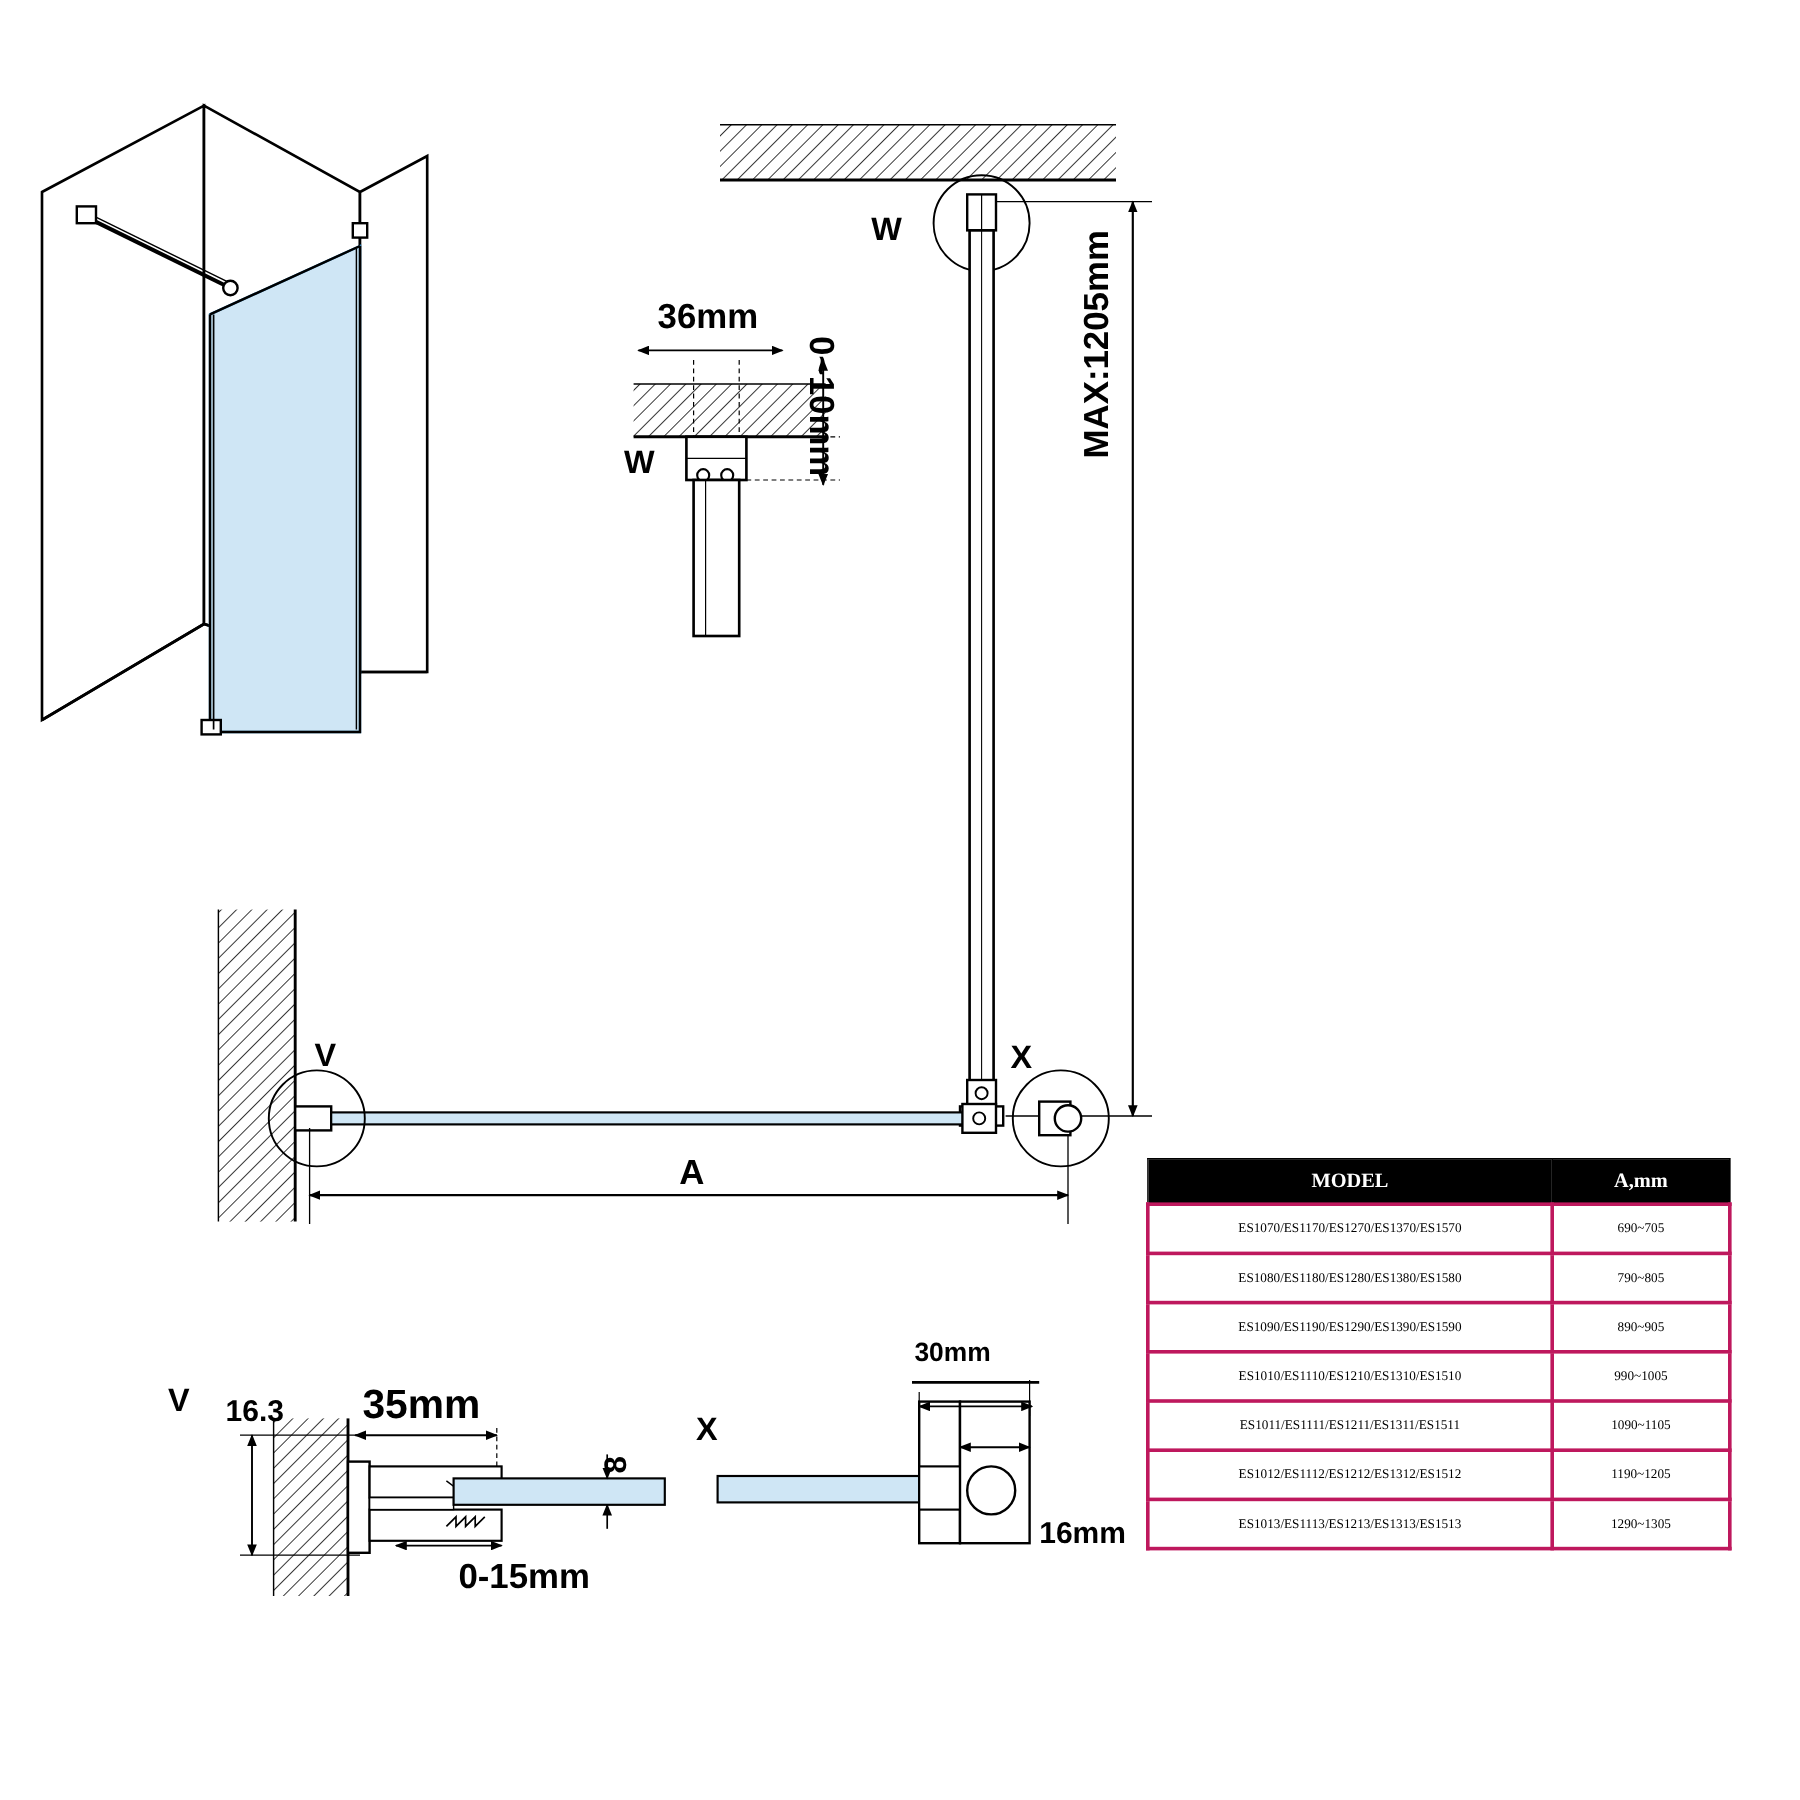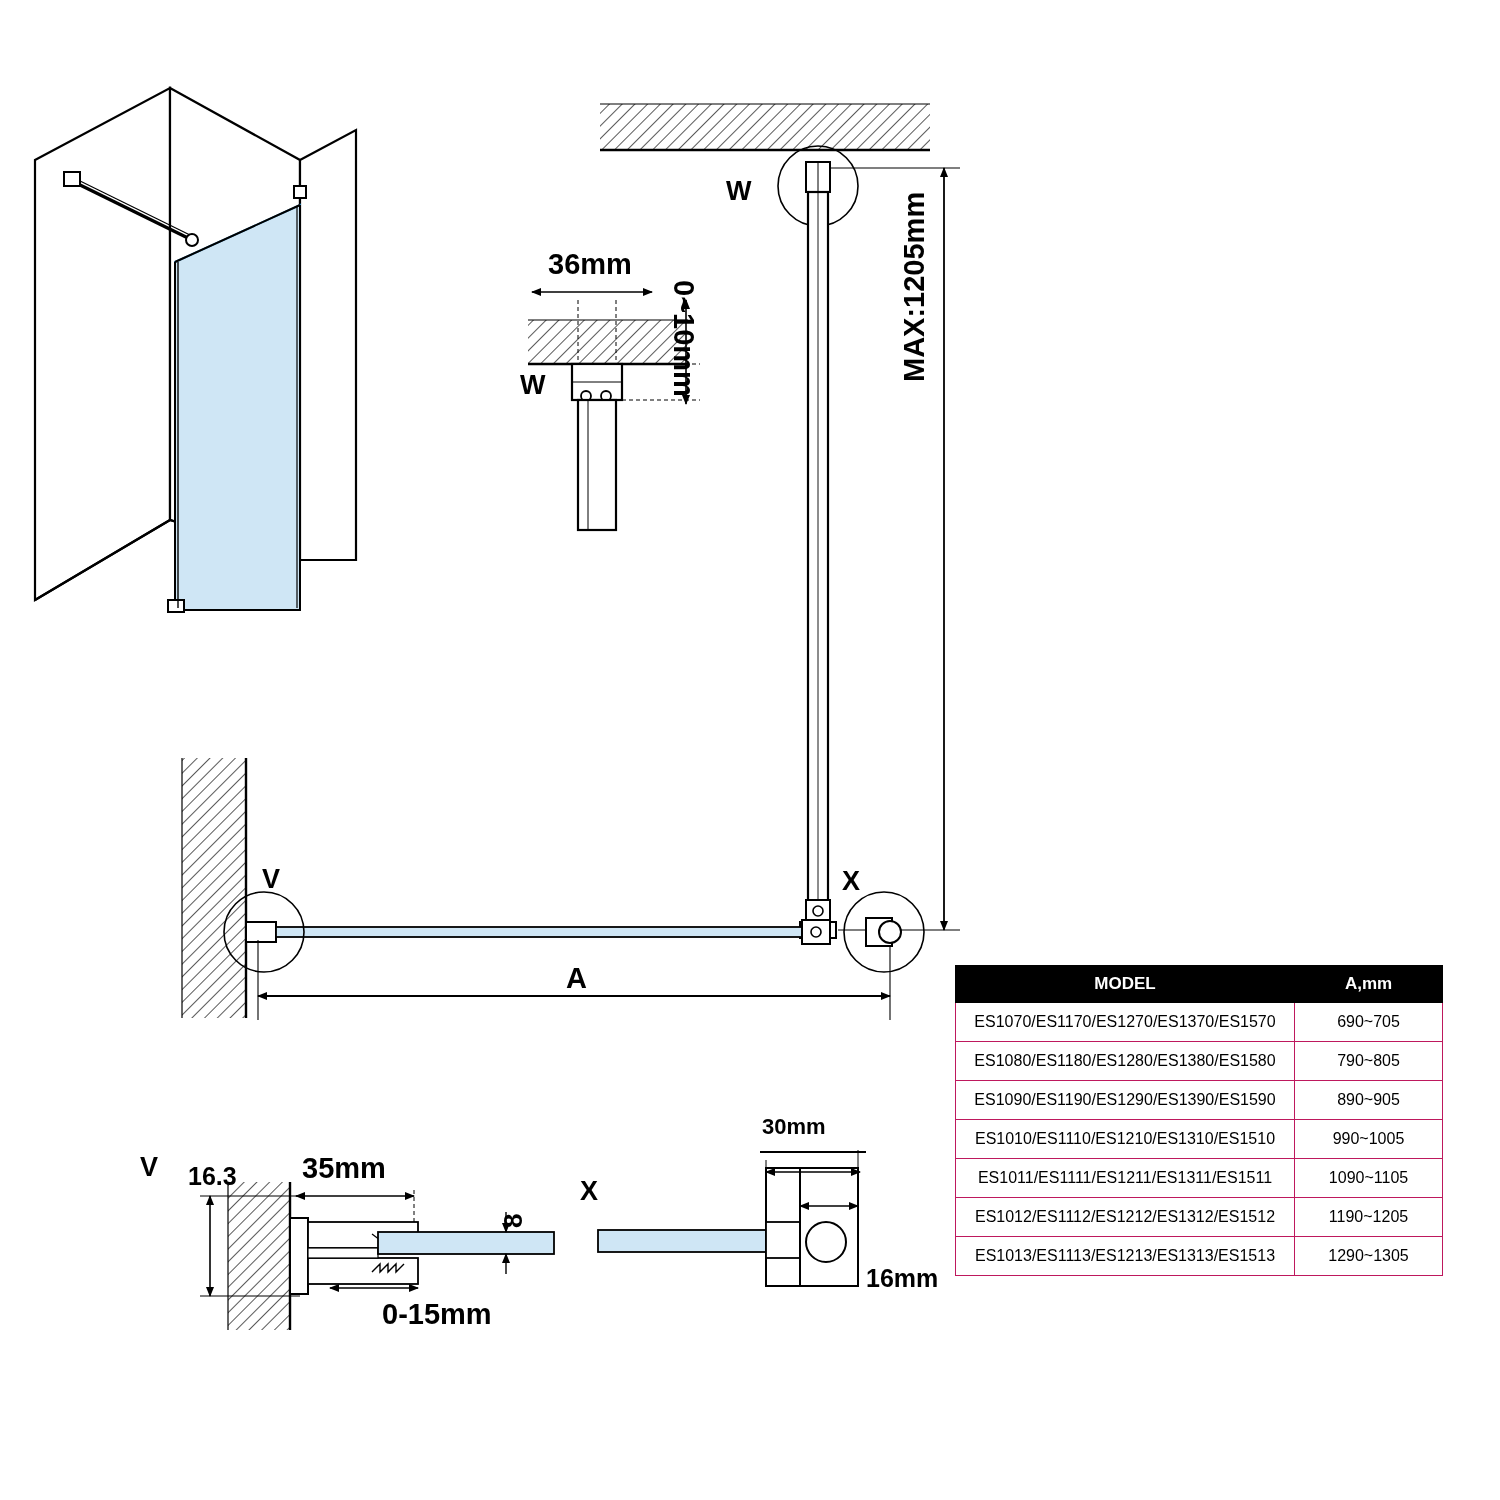--- a/index.html
+++ b/index.html
@@ -27,28 +27,28 @@
     width: 1500px;
     height: 1500px;
   }
   
   .spec-table {
     position: absolute;
     left: 955px;
     top: 965px;
     width: 488px;
     border-collapse: collapse;
-    font-family: Liberation Sans, sans-serif;
+    font-family: Liberation Serif, serif;
   }
   .spec-table th, .spec-table td {
-    border: 1px solid #be185d;
+    border: 3px solid #be185d;
     text-align: center;
     vertical-align: middle;
     height: 38px;
-    font-size: 16px;
+    font-size: 11px;
     padding: 0 4px;
     white-space: nowrap;
   }
   .spec-table thead th {
     background: #000;
     color: #fff;
     font-weight: bold;
     font-size: 17px;
     border: 1px solid #000;
     height: 36px;
@@ -235,21 +235,21 @@
   <div class="lbl" style="position:absolute; left:262px; top:864px; font-size:27px;">V</div>
 
   <div class="lbl" style="position:absolute; left:842px; top:866px; font-size:27px;">X</div>
 
   <div class="lbl" style="position:absolute; left:566px; top:962px; font-size:29px;">A</div>
 
   <div class="lbl" style="position:absolute; left:140px; top:1152px; font-size:27px;">V</div>
 
   <div class="lbl" style="position:absolute; left:188px; top:1162px; font-size:25px;text-align:center;">16.3</div>
 
-  <div class="lbl" style="position:absolute; left:302px; top:1152px; font-size:29px;">35mm</div>
+  <div class="lbl" style="position:absolute; left:302px; top:1152px; font-size:34px;">35mm</div>
 
   <div class="lbl" style="position:absolute; left:498px; top:1228px; font-size:26px; transform:rotate(-90deg); transform-origin:left top;">8</div>
 
   <div class="lbl" style="position:absolute; left:370px; top:1298px; font-size:29px;margin-left:12px;">0-15mm</div>
 
   <div class="lbl" style="position:absolute; left:580px; top:1176px; font-size:27px;">X</div>
 
   <div class="lbl" style="position:absolute; left:762px; top:1114px; font-size:22px;">30mm</div>
 
   <div class="lbl" style="position:absolute; left:866px; top:1264px; font-size:25px;">16mm</div>

